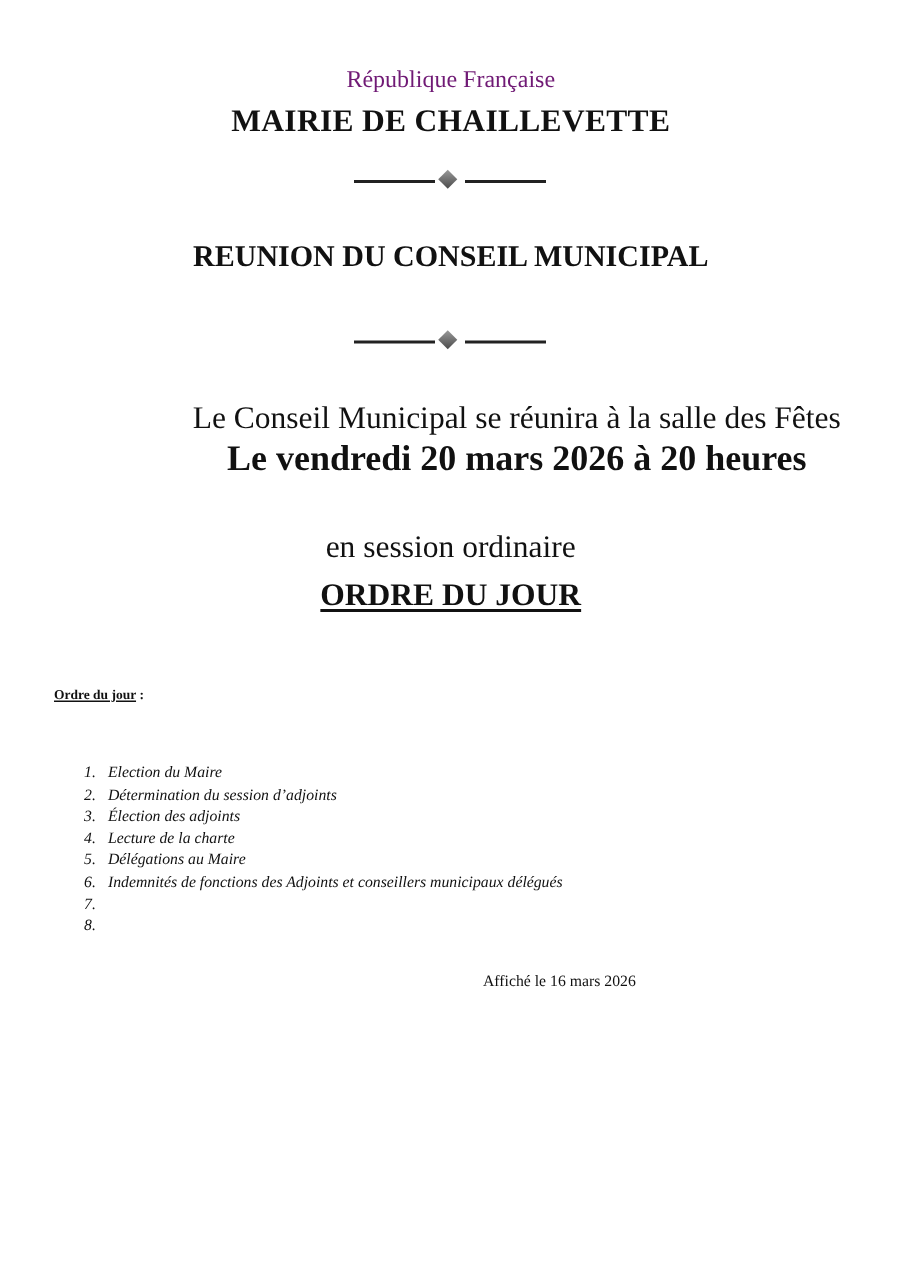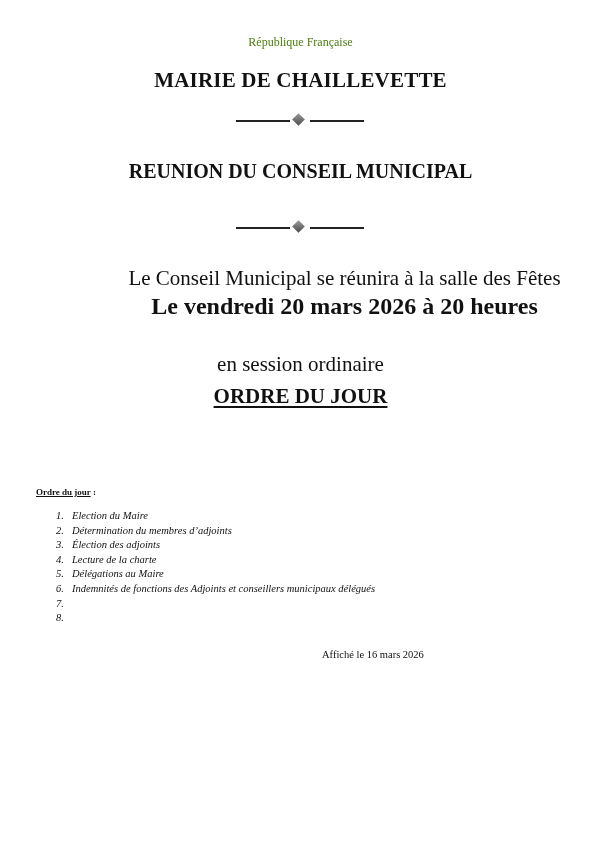--- a/index.html
+++ b/index.html
@@ -12,23 +12,23 @@
       height: 850px;
       position: relative;
       overflow: hidden;
       font-family: "Liberation Serif", "DejaVu Serif", serif;
       color: #111111;
     }
     .abs { position: absolute; }
     .center { left: 0; width: 601px; text-align: center; }
 
     .republique {
-      top: 35px;
-      font-size: 12px;
-      color: #4d7c0f;
+      top: 45px;
+      font-size: 16px;
+      color: #701a75;
     }
     .mairie {
       top: 68px;
       font-size: 21px;
       font-weight: bold;
       letter-spacing: 0.2px;
     }
     .ornament {
       left: 236px;
       width: 128px;
@@ -81,21 +81,21 @@
 
     .odj-title {
       top: 384px;
       font-size: 21px;
       font-weight: bold;
       text-decoration: underline;
       text-underline-offset: 3px;
     }
 
     .odj-label {
-      top: 487px;
+      top: 458px;
       left: 36px;
       font-size: 9px;
       font-weight: bold;
     }
     .odj-label .u { text-decoration: underline; }
 
     .agenda {
       top: 509px;
       left: 56px;
       margin: 0;
@@ -151,21 +151,21 @@
 
 <div class="abs odj-label"><span class="u">Ordre du jour</span><span> :</span></div>
 
 <ol class="abs agenda">
   <li>
       <span class="num">1.</span>
       <span>Election du Maire</span>
     </li>
   <li>
       <span class="num">2.</span>
-      <span>Détermination du membres d’adjoints</span>
+      <span>Détermination du session d’adjoints</span>
     </li>
   <li>
       <span class="num">3.</span>
       <span>Élection des adjoints</span>
     </li>
   <li>
       <span class="num">4.</span>
       <span>Lecture de la charte</span>
     </li>
   <li>

